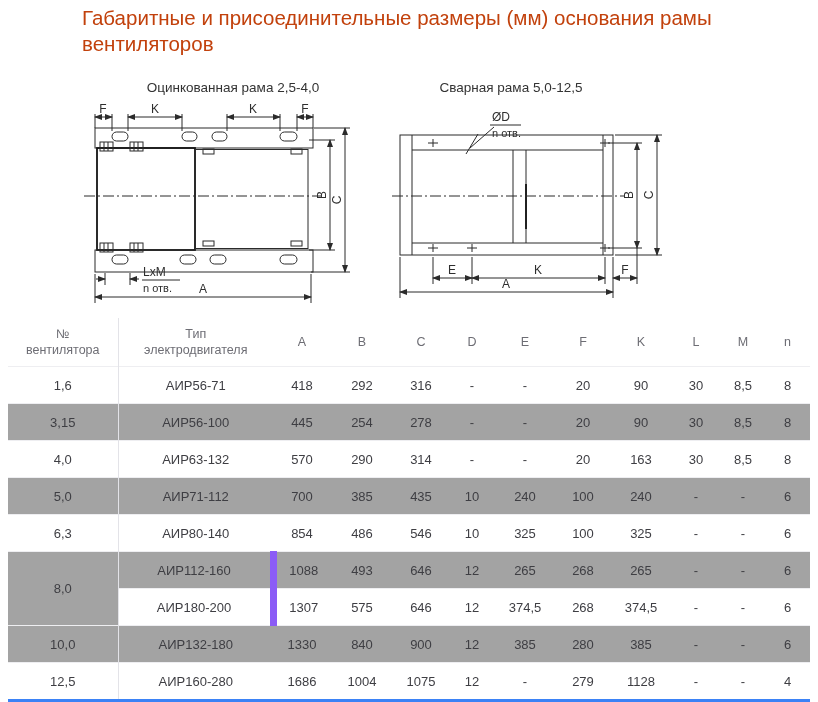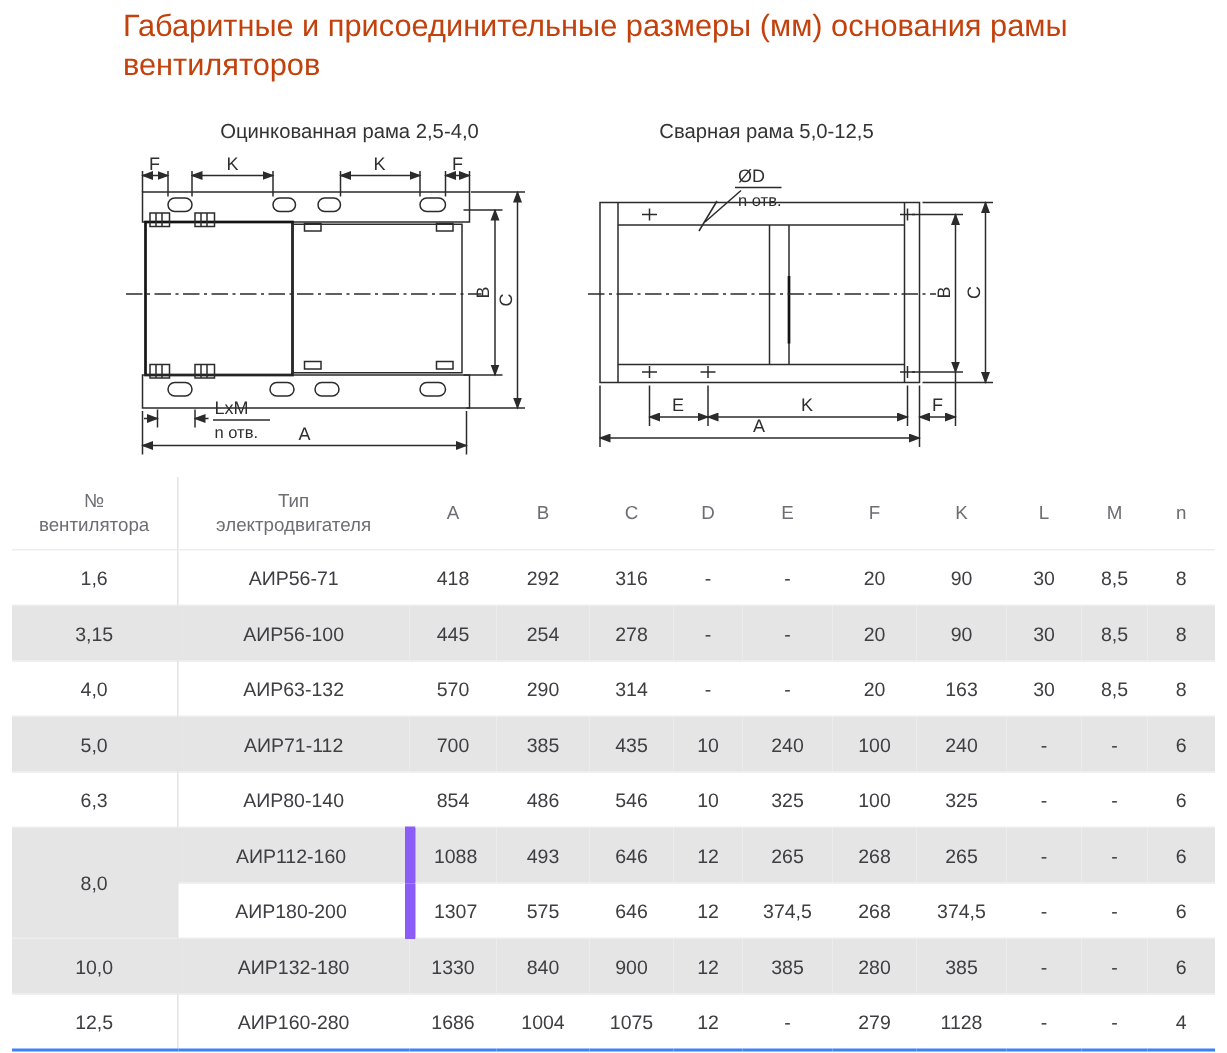--- a/index.html
+++ b/index.html
@@ -26,24 +26,24 @@
     border-collapse:collapse;table-layout:fixed;text-align:center;
   }
   table.dims thead th{
     height:46px;font-weight:400;font-size:12.5px;color:#6d6d74;
     vertical-align:middle;line-height:16px;
   }
   table.dims tbody td{
     height:34px;font-size:13px;color:#3e3e43;vertical-align:middle;
     border-top:1px solid #eeeef1;
   }
-  table.dims tbody tr:last-child td{border-bottom:2px solid #3b82f6;}
+  table.dims tbody tr:last-child td{border-bottom:4px solid #3b82f6;}
   .col-no{border-right:1px solid #e3e3e8;}
   .motor-sep{border-right:7px solid #8b5cf6;}
-  tr.shaded td{background:#e5e5e5;}
+  tr.shaded td{background:#a3a3a3;}
   td.cell-span{background:#f7f7f9;}
 </style>
 </head>
 <body>
 
 <h1 class="page-title">Габаритные и присоединительные размеры (мм) основания рамы вентиляторов</h1>
 
 <svg class="svgL" width="350" height="240" viewBox="0 0 350 240">
   <defs>
     <marker id="as" markerWidth="9" markerHeight="8" refX="1" refY="3" orient="auto">

